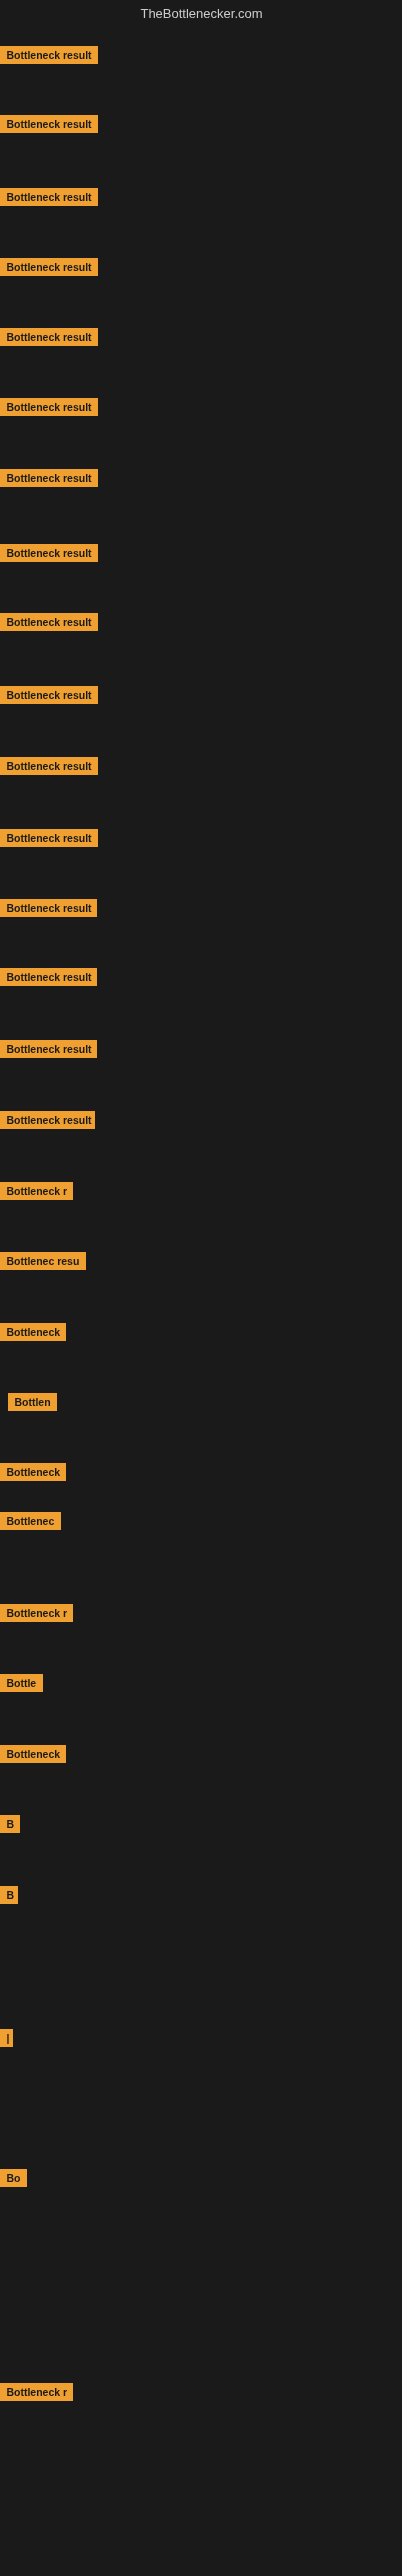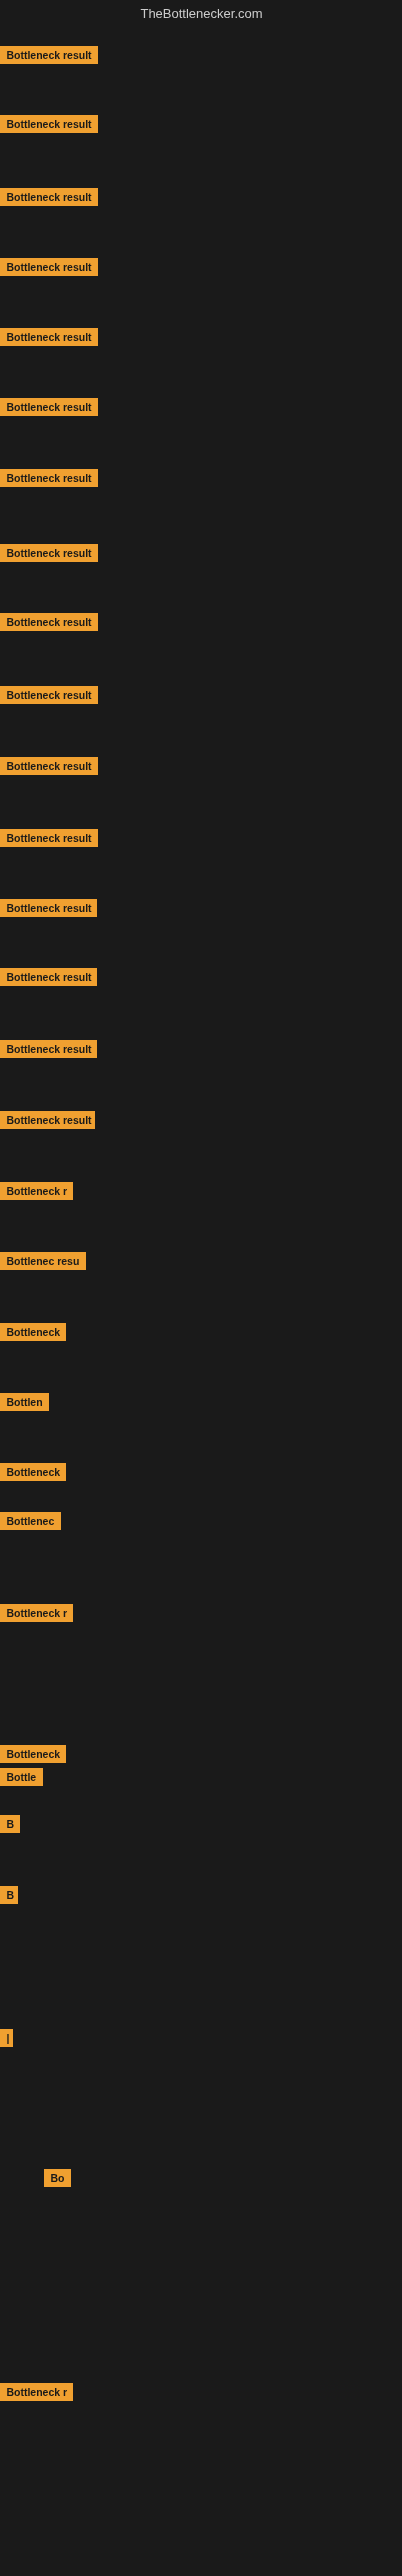--- a/index.html
+++ b/index.html
@@ -55,25 +55,25 @@
     <div class="bottleneck-item" style="top: 686px; left: 0px;"><span class="bottleneck-badge" style="max-width: 105px;">Bottleneck result</span></div>
     <div class="bottleneck-item" style="top: 757px; left: 0px;"><span class="bottleneck-badge" style="max-width: 105px;">Bottleneck result</span></div>
     <div class="bottleneck-item" style="top: 829px; left: 0px;"><span class="bottleneck-badge" style="max-width: 105px;">Bottleneck result</span></div>
     <div class="bottleneck-item" style="top: 899px; left: 0px;"><span class="bottleneck-badge" style="max-width: 97px;">Bottleneck result</span></div>
     <div class="bottleneck-item" style="top: 968px; left: 0px;"><span class="bottleneck-badge" style="max-width: 97px;">Bottleneck result</span></div>
     <div class="bottleneck-item" style="top: 1040px; left: 0px;"><span class="bottleneck-badge" style="max-width: 97px;">Bottleneck result</span></div>
     <div class="bottleneck-item" style="top: 1111px; left: 0px;"><span class="bottleneck-badge" style="max-width: 95px;">Bottleneck result</span></div>
     <div class="bottleneck-item" style="top: 1182px; left: 0px;"><span class="bottleneck-badge" style="max-width: 81px;">Bottleneck r</span></div>
     <div class="bottleneck-item" style="top: 1252px; left: 0px;"><span class="bottleneck-badge" style="max-width: 89px;">Bottlenec resu</span></div>
     <div class="bottleneck-item" style="top: 1323px; left: 0px;"><span class="bottleneck-badge" style="max-width: 71px;">Bottleneck</span></div>
-    <div class="bottleneck-item" style="top: 1393px; left: 0px;"><span class="bottleneck-badge" style="max-width: 58px;">Bottlen</span></div>
+    <div class="bottleneck-item" style="top: 1393px; left: 8px;"><span class="bottleneck-badge" style="max-width: 58px;">Bottlen</span></div>
     <div class="bottleneck-item" style="top: 1463px; left: 0px;"><span class="bottleneck-badge" style="max-width: 71px;">Bottleneck</span></div>
     <div class="bottleneck-item" style="top: 1512px; left: 0px;"><span class="bottleneck-badge" style="max-width: 66px;">Bottlenec</span></div>
     <div class="bottleneck-item" style="top: 1604px; left: 0px;"><span class="bottleneck-badge" style="max-width: 81px;">Bottleneck r</span></div>
-    <div class="bottleneck-item" style="top: 1768px; left: 0px;"><span class="bottleneck-badge" style="max-width: 53px;">Bottle</span></div>
+    <div class="bottleneck-item" style="top: 1674px; left: 0px;"><span class="bottleneck-badge" style="max-width: 53px;">Bottle</span></div>
     <div class="bottleneck-item" style="top: 1745px; left: 0px;"><span class="bottleneck-badge" style="max-width: 71px;">Bottleneck</span></div>
     <div class="bottleneck-item" style="top: 1815px; left: 0px;"><span class="bottleneck-badge" style="max-width: 24px;">B</span></div>
     <div class="bottleneck-item" style="top: 1886px; left: 0px;"><span class="bottleneck-badge" style="max-width: 17.7px;">B</span></div>
     <div class="bottleneck-item" style="top: 2029px; left: 0px;"><span class="bottleneck-badge" style="max-width: 11.3px;">|</span></div>
-    <div class="bottleneck-item" style="top: 2169px; left: 0px;"><span class="bottleneck-badge" style="max-width: 29px; margin-left: 44px;">Bo</span></div>
+    <div class="bottleneck-item" style="top: 2169px; left: 0px;"><span class="bottleneck-badge" style="max-width: 29px;">Bo</span></div>
     <div class="bottleneck-item" style="top: 2383px; left: 0px;"><span class="bottleneck-badge" style="max-width: 81px;">Bottleneck r</span></div>
   </div>
 
 
 </body></html>

